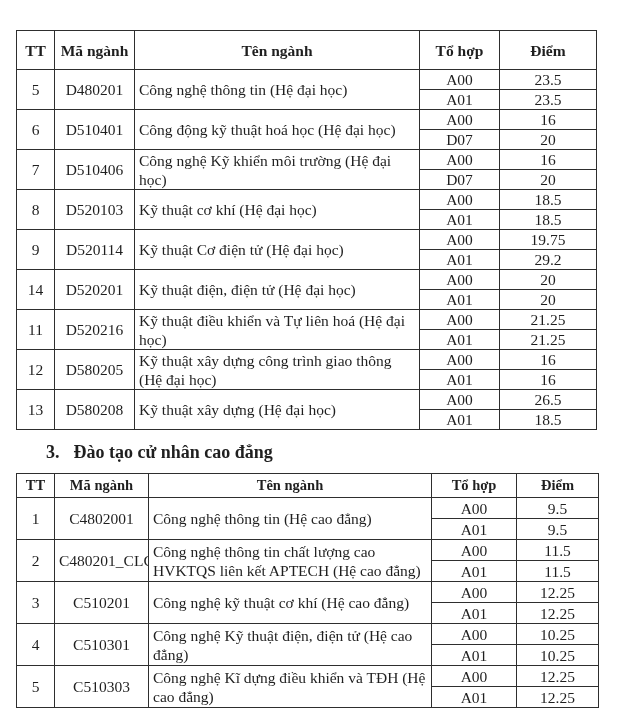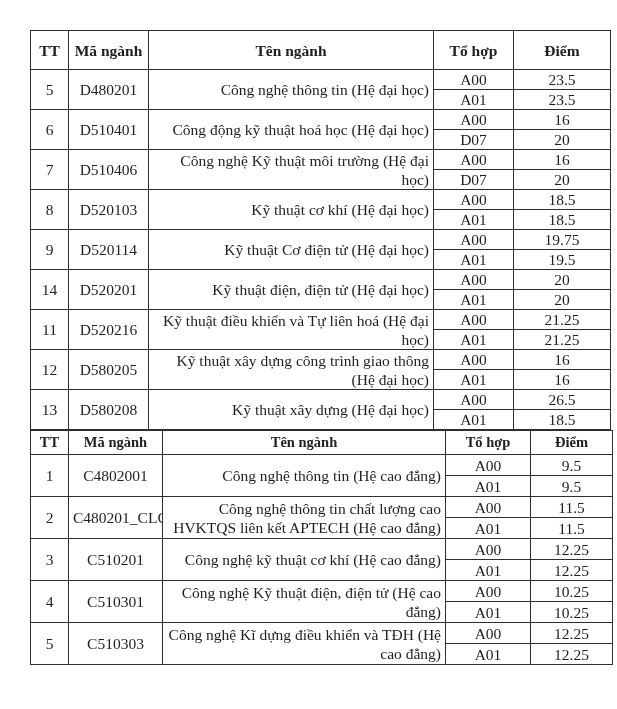--- a/index.html
+++ b/index.html
@@ -11,21 +11,21 @@
   html,body{
     margin:0; padding:0;
     width:617px; height:709px;
     background:var(--bg);
     font-family:"Liberation Serif","DejaVu Serif",serif;
     color:var(--text);
   }
   .page{
     width:617px; height:709px;
     overflow:hidden;
-    padding:30px 0 0 30px;
+    padding:30px 0 0 16px;
   }
   table.tbl{
     border-collapse:collapse;
     table-layout:fixed;
   }
   table.tbl th, table.tbl td{
     border:1px solid var(--border);
     padding:0 4px;
     vertical-align:middle;
     font-size:15.5px;
@@ -41,21 +41,21 @@
   .tbl1{ width:580px; }
   .tbl1 thead tr{ height:39px; }
   .tbl1 tbody tr{ height:20px; }
   
   .tbl2{ width:582px; }
   .tbl2 thead tr{ height:22px; }
   .tbl2 thead th{ font-size:14.5px; }
   .tbl2 tbody tr{ height:21px; }
 
   .cell-tt, .cell-code, .cell-combo, .cell-score{ text-align:center; }
-  .cell-name{ text-align:right; padding:0 4px 0 8px; }
+  .cell-name{ text-align:left; padding:0 4px 0 8px; }
 
   .section-heading{
     margin:12px 0 10px 30px;
     font-size:18px;
     font-weight:bold;
     color:var(--text);
   }
   .section-heading .h-num{ margin-right:14px; }
 </style>
 </head>
@@ -99,21 +99,21 @@
           <td class="cell-combo">A00</td>
           <td class="cell-score">16</td>
         </tr>
         <tr>
           <td class="cell-combo">D07</td>
           <td class="cell-score">20</td>
         </tr>
         <tr>
           <td class="cell-tt" rowspan="2">7</td>
           <td class="cell-code" rowspan="2">D510406</td>
-          <td class="cell-name" rowspan="2">Công nghệ Kỹ thuật môi trường  (Hệ đại học)</td>
+          <td class="cell-name" rowspan="2">Công nghệ Kỹ khiển môi trường  (Hệ đại học)</td>
           <td class="cell-combo">A00</td>
           <td class="cell-score">16</td>
         </tr>
         <tr>
           <td class="cell-combo">D07</td>
           <td class="cell-score">20</td>
         </tr>
         <tr>
           <td class="cell-tt" rowspan="2">8</td>
           <td class="cell-code" rowspan="2">D520103</td>
@@ -127,21 +127,21 @@
         </tr>
         <tr>
           <td class="cell-tt" rowspan="2">9</td>
           <td class="cell-code" rowspan="2">D520114</td>
           <td class="cell-name" rowspan="2">Kỹ thuật Cơ điện tử (Hệ đại học)</td>
           <td class="cell-combo">A00</td>
           <td class="cell-score">19.75</td>
         </tr>
         <tr>
           <td class="cell-combo">A01</td>
-          <td class="cell-score">19.5</td>
+          <td class="cell-score">29.2</td>
         </tr>
         <tr>
           <td class="cell-tt" rowspan="2">14</td>
           <td class="cell-code" rowspan="2">D520201</td>
           <td class="cell-name" rowspan="2">Kỹ thuật điện, điện tử (Hệ đại học)</td>
           <td class="cell-combo">A00</td>
           <td class="cell-score">20</td>
         </tr>
         <tr>
           <td class="cell-combo">A01</td>
@@ -176,20 +176,23 @@
           <td class="cell-combo">A00</td>
           <td class="cell-score">26.5</td>
         </tr>
         <tr>
           <td class="cell-combo">A01</td>
           <td class="cell-score">18.5</td>
         </tr>
       </tbody>
   </table>
 
+  <h3 class="section-heading">
+    <span class="h-num">3.</span><span>Đào tạo cử nhân cao đẳng</span>
+  </h3>
 
   <table class="tbl tbl2" style="margin-left:0">
     <colgroup>
       <col style="width:38px">
         <col style="width:94px">
         <col style="width:283px">
         <col style="width:85px">
         <col style="width:82px">
     </colgroup>
     <thead>

